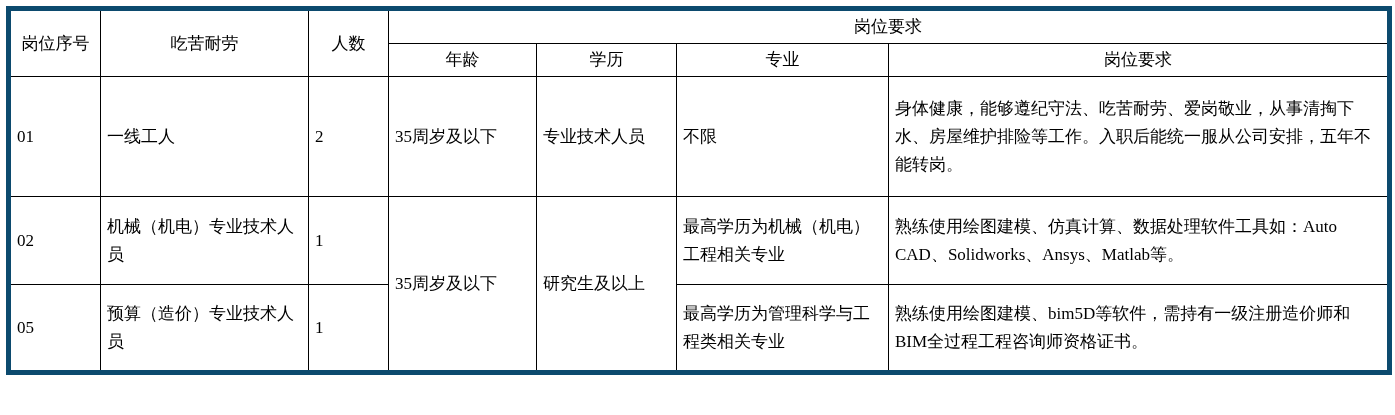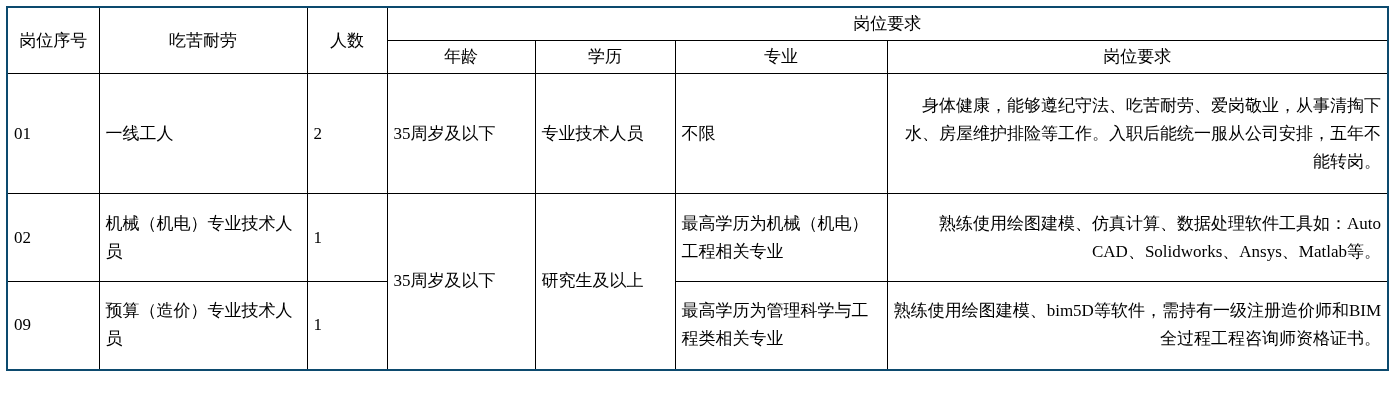--- a/index.html
+++ b/index.html
@@ -16,21 +16,21 @@
     height: 415px;
     position: relative;
     overflow: hidden;
     background: #ffffff;
   }
   table.job-table {
     border-collapse: collapse;
     table-layout: fixed;
     width: 1381px;
     margin: 6px 0 0 6px;
-    border: 2px solid #0c4a6e;
+    border: 5px solid #0c4a6e;
     padding-left: 29px;
   }
   table.job-table td,
   table.job-table th {
     border: 1px solid #000;
     padding: 2px 6px;
     font-weight: normal;
     vertical-align: middle;
     font-size: 17px;
     line-height: 1.65;
@@ -38,21 +38,21 @@
   th.hdr {
     text-align: center;
     font-size: 17.5px;
   }
   .c { }
   .num { font-size: 16px; }
   .desc {
     font-size: 17px;
     line-height: 1.75;
     padding: 8px 10px 8px 12px;
-    text-align: right;
+    text-align: left;
   }
   .wrapcell {
     font-size: 17px;
     line-height: 1.75;
     padding: 6px 8px;
   }
   .colA { width: 92px; }
   .colB { width: 208px; }
   .colC { width: 80px; }
   .colD { width: 148px; }
@@ -104,21 +104,21 @@
       <tr class="tall-2">
         <td class="c num">02</td>
         <td class="c wrapcell">机械（机电）专业技术人员</td>
         <td class="c">1</td>
         <td class="c wrapcell" rowspan="2">35周岁及以下</td>
         <td class="c wrapcell" rowspan="2">研究生及以上</td>
         <td class="c wrapcell">最高学历为机械（机电）工程相关专业</td>
         <td class="desc">熟练使用绘图建模、仿真计算、数据处理软件工具如：Auto CAD、Solidworks、Ansys、Matlab等。</td>
       </tr>
       <tr class="tall-3">
-        <td class="c num">09</td>
+        <td class="c num">05</td>
         <td class="c wrapcell">预算（造价）专业技术人员</td>
         <td class="c">1</td>
         <td class="c wrapcell">最高学历为管理科学与工程类相关专业</td>
         <td class="desc">熟练使用绘图建模、bim5D等软件，需持有一级注册造价师和BIM全过程工程咨询师资格证书。</td>
       </tr>
     </tbody>
   </table>
 </div>
 
 </body></html>

